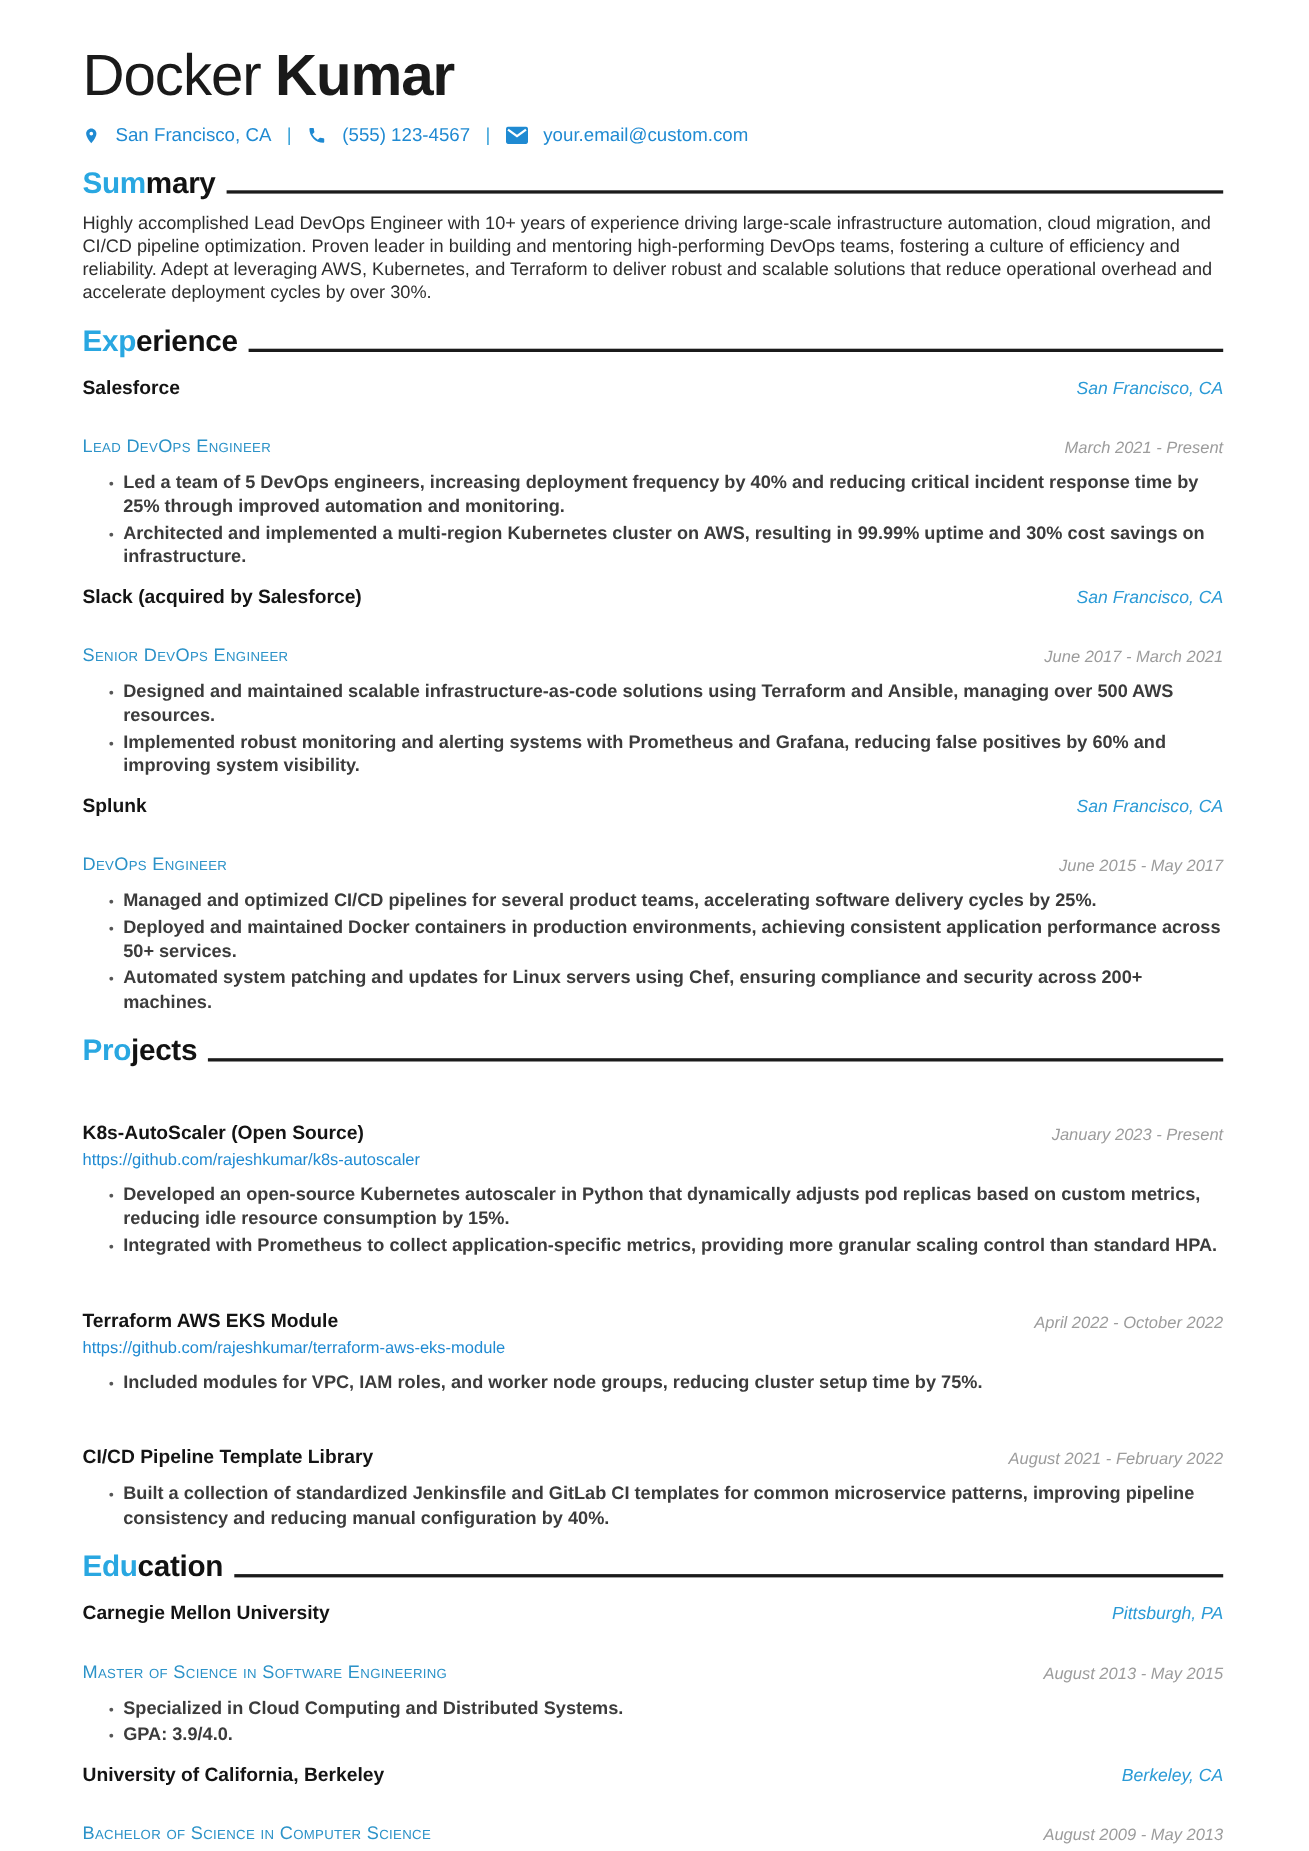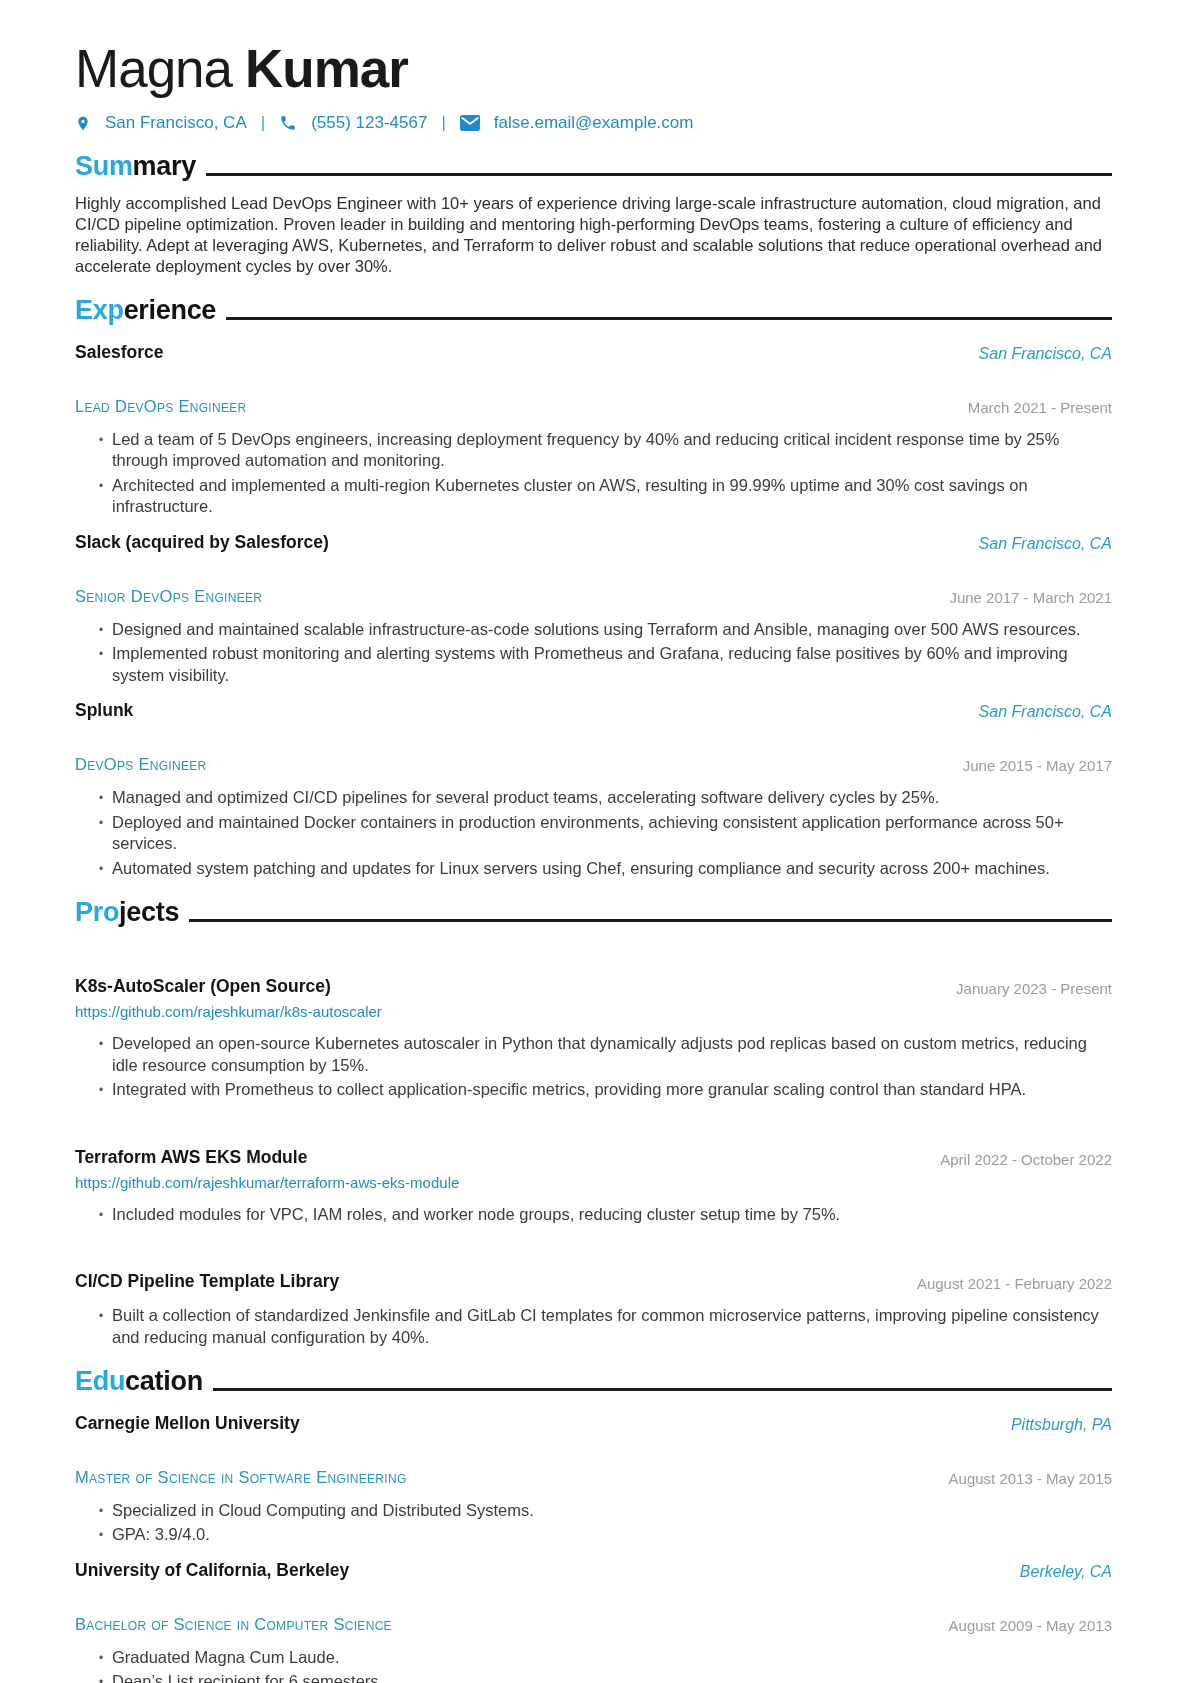--- a/index.html
+++ b/index.html
@@ -28,38 +28,38 @@
   .sec-head .acc { color:#29a7e1; }
   .rule { flex:1; height:3px; background:#1b1b1b; margin-left:10px; align-self:flex-end; margin-bottom:8px; }
 
   .sum-text { margin-top:9px; font-size:16.5px; line-height:21px; color:#2e2e2e; }
 
   .entry { margin-top:14px; }
   .erow  { display:flex; justify-content:space-between; align-items:flex-end; }
   .company { font-size:17.5px; font-weight:700; color:#141414; }
   .loc   { font-size:16px; font-style:italic; color:#2a9ad6; }
   .role  { font-variant:small-caps; font-size:16.5px; color:#2b92c8; letter-spacing:.3px; margin-top:5px; }
-  .dates { font-size:15px; color:#9c9c9c;margin-top:36px; }
+  .dates { font-size:15px; font-style:italic; color:#9c9c9c;margin-top:36px; }
   .plink { font-size:15px; color:#1f8ad2; margin-top:6px; cursor:pointer; }
 
-  .bullets { list-style:none; margin:13px 0 0; padding:0; }
+  .bullets { list-style:none; margin:13px 0 0; padding:0;font-weight:bold; }
   .bullets li { position:relative; padding-left:37px; font-size:16.5px; line-height:21.5px;
                 color:#3c3c3c; margin-bottom:3px; }
   .bullets li::before { content:"\2022"; position:absolute; left:24px; top:1px;
                         font-size:12px; color:#555; }
 
   .skill-line { margin-top:13px; font-size:16.5px; color:#2c2c2c; }
   .skill-label { font-weight:700; color:#141414; margin-right:7px; }
 </style>
 </head>
 <body>
 
 <div class="page">
 
-  <h1 class="name"><span class="first">Magna</span><span class="last">Kumar</span></h1>
+  <h1 class="name"><span class="first">Docker</span><span class="last">Kumar</span></h1>
 
   <div class="contact">
     <span class="icon">
       <svg width="16" height="19" viewBox="0 0 24 24">
           <path d="M12 2C8.13 2 5 5.13 5 9c0 5.25 7 13 7 13s7-7.75 7-13c0-3.87-3.13-7-7-7zm0 9.5A2.5 2.5 0 1 1 12 6.5a2.5 2.5 0 0 1 0 5z"></path>
         </svg>
     </span>
     <span>San Francisco, CA</span>
     <span class="sep">|</span>
     <span class="icon">
@@ -68,21 +68,21 @@
         </svg>
     </span>
     <span>(555) 123-4567</span>
     <span class="sep">|</span>
     <span class="icon">
       <svg width="20" height="16" viewBox="0 0 24 19">
           <path d="M21.5 0h-19C1.12 0 0 1.12 0 2.5v14C0 17.88 1.12 19 2.5 19h19c1.38 0 2.5-1.12 2.5-2.5v-14C24 1.12 22.88 0 21.5 0z"></path>
           <path d="M2.2 3.2 12 10.4 21.8 3.2" fill="none" stroke="#ffffff" stroke-width="2.4"></path>
         </svg>
     </span>
-    <span>false.email@example.com</span>
+    <span>your.email@custom.com</span>
   </div>
 
   <div class="sec">
     <div class="sec-head">
       <h2><span class="acc">Sum</span><span>mary</span></h2>
       <div class="rule"></div>
     </div>
     <p class="sum-text">Highly accomplished Lead DevOps Engineer with 10+ years of experience driving large-scale infrastructure automation, cloud migration, and CI/CD pipeline optimization. Proven leader in building and mentoring high-performing DevOps teams, fostering a culture of efficiency and reliability. Adept at leveraging AWS, Kubernetes, and Terraform to deliver robust and scalable solutions that reduce operational overhead and accelerate deployment cycles by over 30%.</p>
   </div>
 

